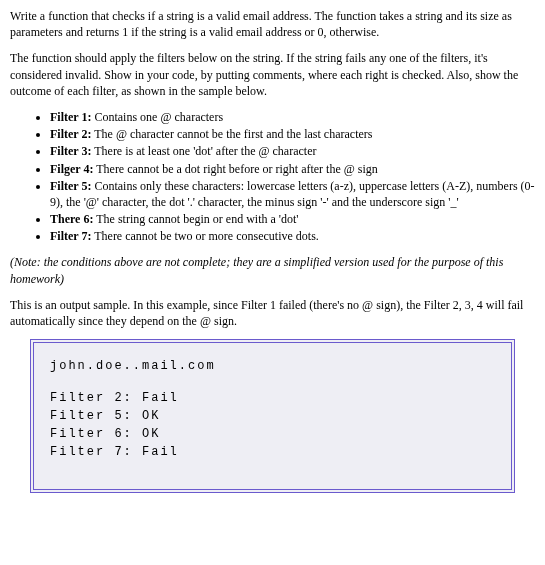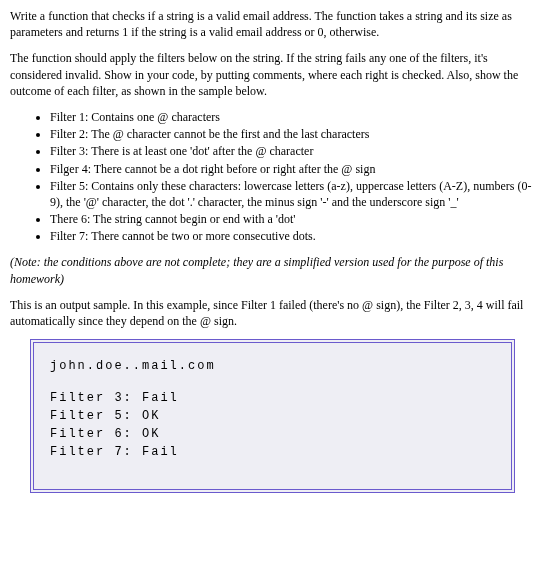--- a/index.html
+++ b/index.html
@@ -22,21 +22,21 @@
   }
   ul.filters {
     list-style-type: disc;
     margin: 6px 0 10px 0;
     padding-left: 40px;
   }
   ul.filters li {
     margin-bottom: 1px;
   }
   .bold {
-    font-weight: normal;
+    font-weight: bold;
     text-align: right;
   }
   .italic {
     font-style: italic;
   }
   .sample-box {
     border: 4px double #6a5acd;
     background: #eeeef4;
     margin: 10px 20px 0 20px;
     padding: 14px 16px;
@@ -67,18 +67,18 @@
   <li><span class="bold">Filter 7:</span><span> There cannot be two or more consecutive dots.</span></li>
 </ul>
 
 <div class="para italic">(Note: the conditions above are not complete; they are a simplified version used for the purpose of this homework)</div>
 
 <div class="para">This is an output sample. In this example, since Filter 1 failed (there's no @ sign), the Filter 2, 3, 4 will fail automatically since they depend on the @ sign.</div>
 
 <div class="sample-box">
   <div>john.doe..mail.com</div>
   <div class="blank"></div>
-  <div>Filter 3: Fail</div>
+  <div>Filter 2: Fail</div>
   <div>Filter 5: OK</div>
   <div>Filter 6: OK</div>
   <div>Filter 7: Fail</div>
   <div class="blank"></div>
 </div>
 
 </body></html>

